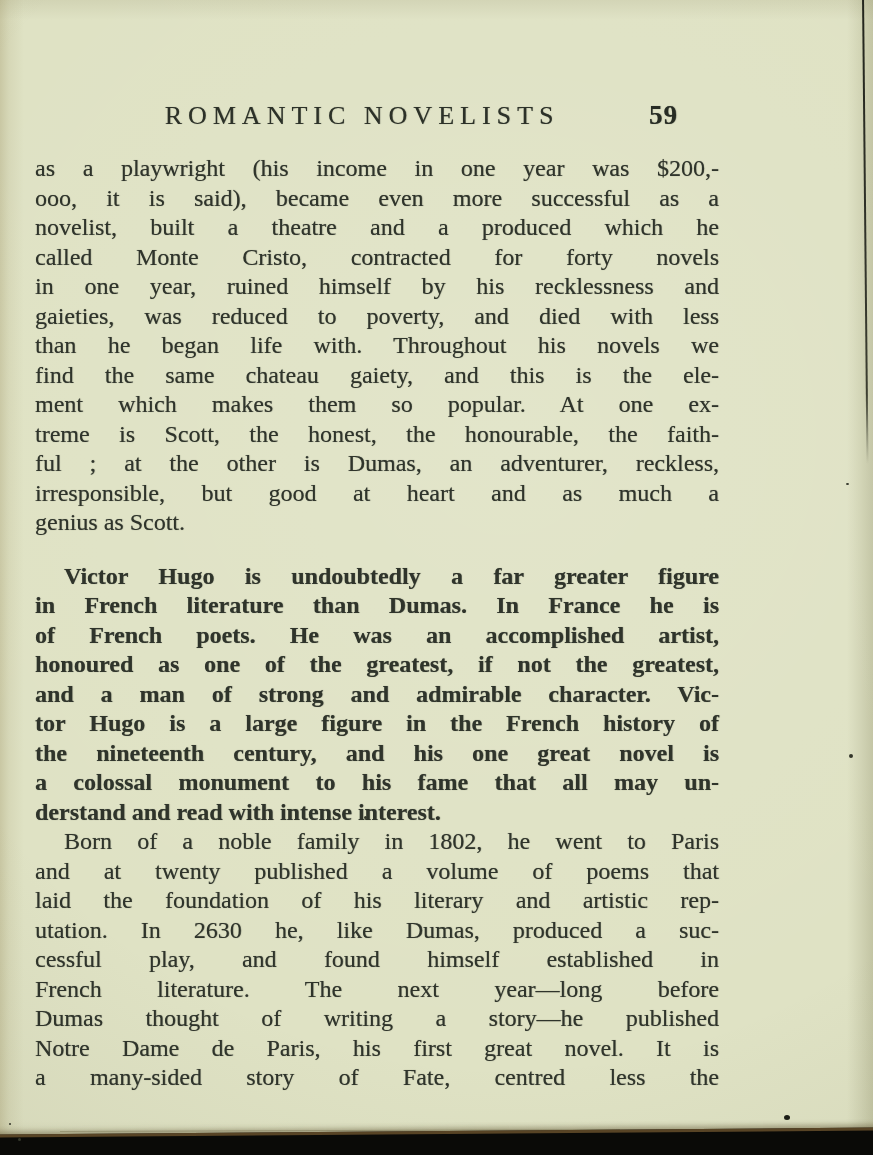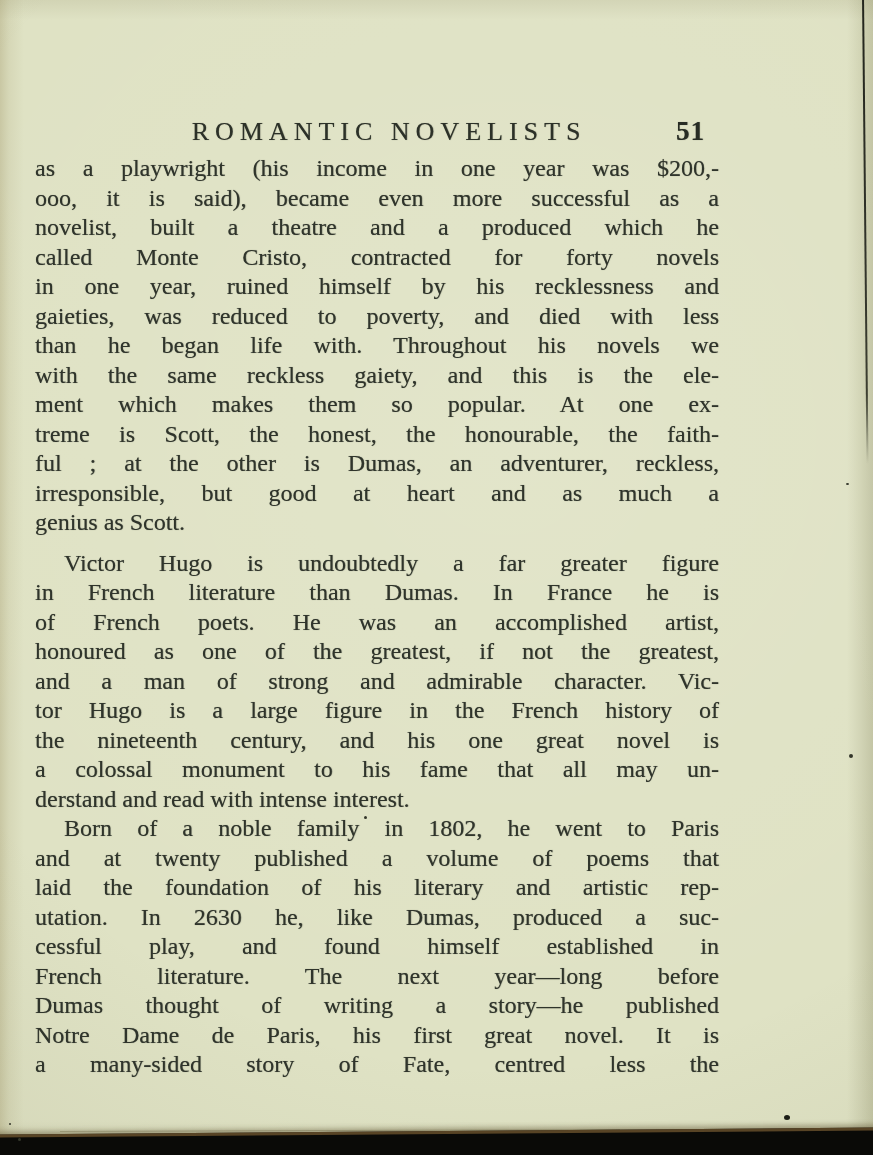--- a/index.html
+++ b/index.html
@@ -55,25 +55,24 @@
     bottom: 24px;
     width: 560px;
     height: 1px;
     background: rgba(110,105,70,0.35);
     transform: rotate(-0.2deg);
   }
   
   .header {
     position: absolute;
     top: 101px;
-    left: 47px;
+    left: 20px;
     width: 684px;
     height: 36px;
     text-align: center;
-    margin-top: 16px;
   }
   .header .title {
     font-size: 26px;
     letter-spacing: 6px;
     color: #2c3128;
     text-shadow: 0.4px 0.4px 0.8px rgba(44,49,40,0.55);
     white-space: nowrap;
   }
   .header .pagenum {
     position: absolute;
@@ -90,21 +89,21 @@
     position: absolute;
     top: 154px;
     left: 35px;
     width: 684px;
     font-size: 24px;
     line-height: 29.5px;
     color: #2f342b;
     text-shadow: 0.35px 0.35px 0.8px rgba(47,52,43,0.6);
   }
   .paragraph { margin: 0; }
-  .paragraph.space-before { margin-top: 11px; }
+  .paragraph.space-before { margin-top: 24px; font-weight: bold; }
   .line {
     text-align: justify;
     text-align-last: justify;
     white-space: normal;
   }
   .line.indent { text-indent: 29px; }
   .line.short { text-align-last: left; }
   
   .speck {
     position: absolute;
@@ -118,33 +117,33 @@
   .speck.s5 { left: 364px; top: 816px; width: 3px; height: 3px; }
   .speck.s6 { left: 846px; top: 483px; width: 3px; height: 2px; }
 </style>
 </head>
 <body>
 
 <div class="page">
 
   <div class="header">
     <span class="title">ROMANTIC NOVELISTS</span>
-    <span class="pagenum">51</span>
+    <span class="pagenum">59</span>
   </div>
 
   <div class="text-block">
       <div class="paragraph">
         <div class="line">as a playwright (his income in one year was $200,-</div>
         <div class="line">ooo, it is said), became even more successful as a</div>
         <div class="line">novelist, built a theatre and a produced which he</div>
         <div class="line">called Monte Cristo, contracted for forty novels</div>
         <div class="line">in one year, ruined himself by his recklessness and</div>
         <div class="line">gaieties, was reduced to poverty, and died with less</div>
         <div class="line">than he began life with. Throughout his novels we</div>
-        <div class="line">with the same reckless gaiety, and this is the ele-</div>
+        <div class="line">find the same chateau gaiety, and this is the ele-</div>
         <div class="line">ment which makes them so popular. At one ex-</div>
         <div class="line">treme is Scott, the honest, the honourable, the faith-</div>
         <div class="line">ful ; at the other is Dumas, an adventurer, reckless,</div>
         <div class="line">irresponsible, but good at heart and as much a</div>
         <div class="line short">genius as Scott.</div>
       </div>
       <div class="paragraph space-before">
         <div class="line indent">Victor Hugo is undoubtedly a far greater figure</div>
         <div class="line">in French literature than Dumas. In France he is</div>
         <div class="line">of French poets. He was an accomplished artist,</div>

